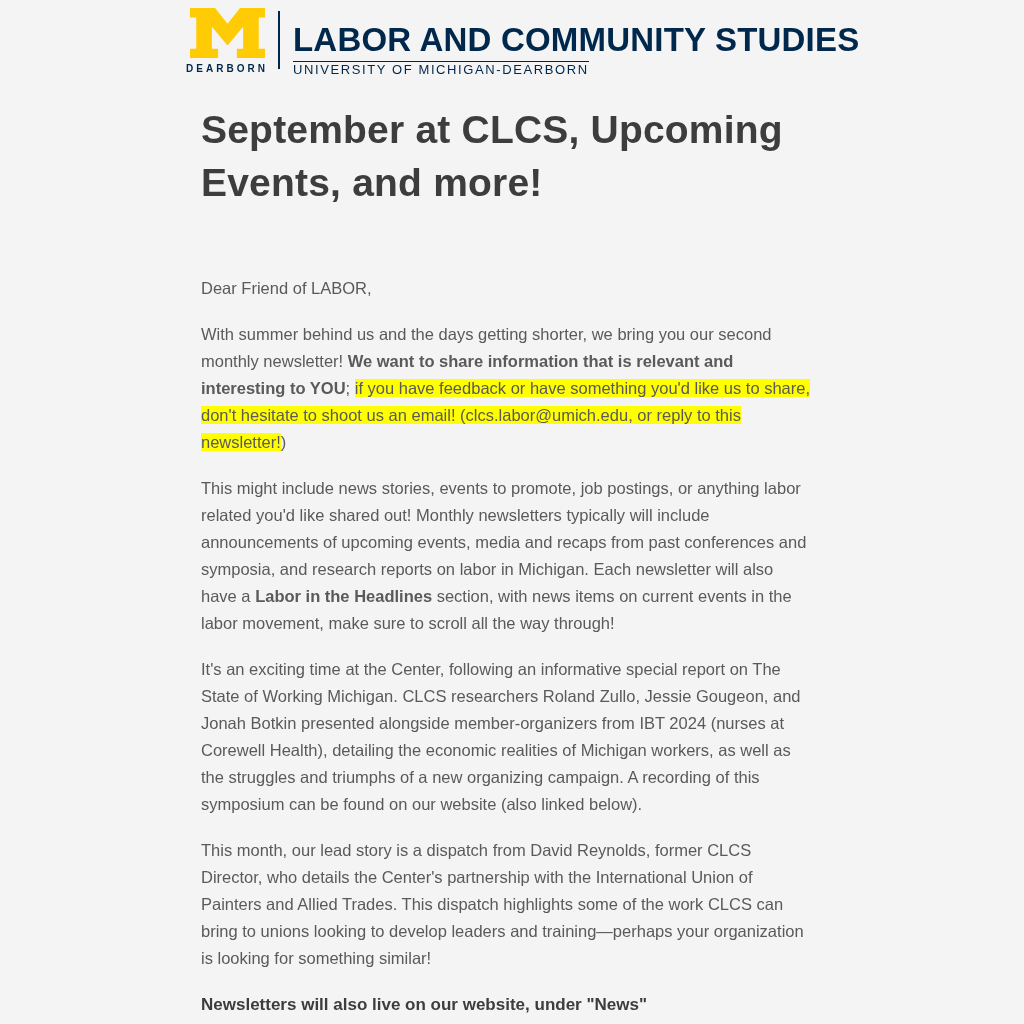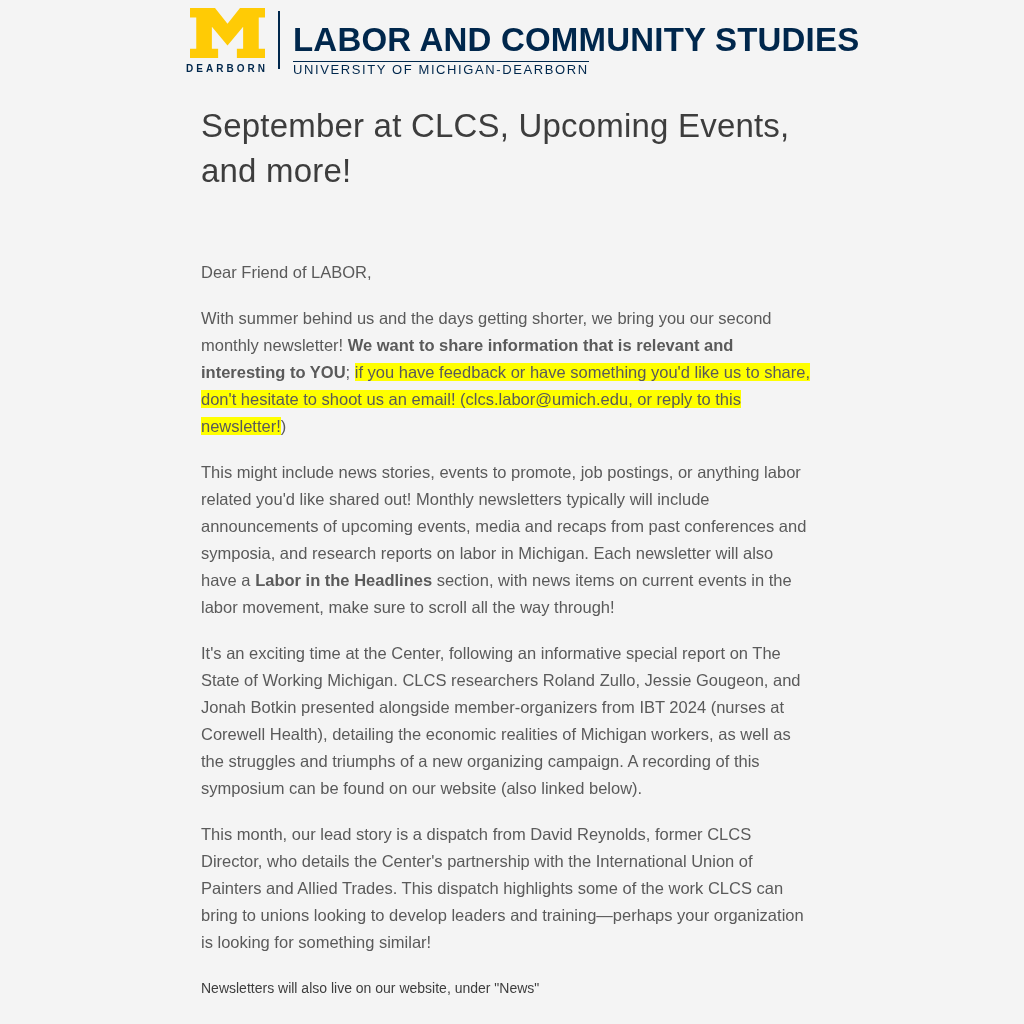--- a/index.html
+++ b/index.html
@@ -25,30 +25,30 @@
   .block-m-svg{width:75px;height:50px;display:block;}
   .campus{color:var(--blue);font-size:10px;font-weight:700;letter-spacing:3px;margin-top:5px;}
   .logo-divider{width:2px;height:58px;background:var(--blue);margin-top:3px;flex:0 0 auto;}
   .logo-text{padding-top:1px;}
   .unit-prefix{color:var(--blue);font-size:13px;font-weight:700;letter-spacing:.5px;line-height:1.1;}
   .unit-name{color:var(--blue);font-size:33px;font-weight:700;letter-spacing:.2px;line-height:1.06;margin-top:14px;white-space:nowrap;}
   .university{display:inline-block;color:var(--blue);font-size:13px;font-weight:400;letter-spacing:1.6px;border-top:1.5px solid var(--blue);margin-top:3px;}
 
   
   h1{
-    font-size:33px;color:var(--heading-text);font-weight:400;
+    font-size:39px;color:var(--heading-text);font-weight:700;
     line-height:1.35;margin:26px 0 66px;letter-spacing:.2px;max-width:612px;
   }
   .body-para{
     font-size:16.5px;color:var(--body-text);line-height:27px;
     margin-bottom:19px;max-width:612px;
   }
   .body-para strong{font-weight:700;}
   .hl{background:var(--hl);}
-  .teaser{font-weight:400;color:var(--heading-text);font-size:14px;}
+  .teaser{font-weight:700;color:var(--heading-text);font-size:17px;}
 </style>
 </head>
 <body>
 
 <div class="email">
 
   <header class="logo-row">
     <div class="block-m-wrap">
       <svg class="block-m-svg" viewBox="0 0 120 80" preserveAspectRatio="xMidYMid meet" aria-hidden="true">
         <polygon fill="var(--maize)" points="0,0 40,0 60,25 80,0 120,0 120,15 110,15 110,65 120,65 120,80 75,80 75,65 85,65 85,30 60,60 35,30 35,65 45,65 45,80 0,80 0,65 10,65 10,15 0,15"></polygon>

